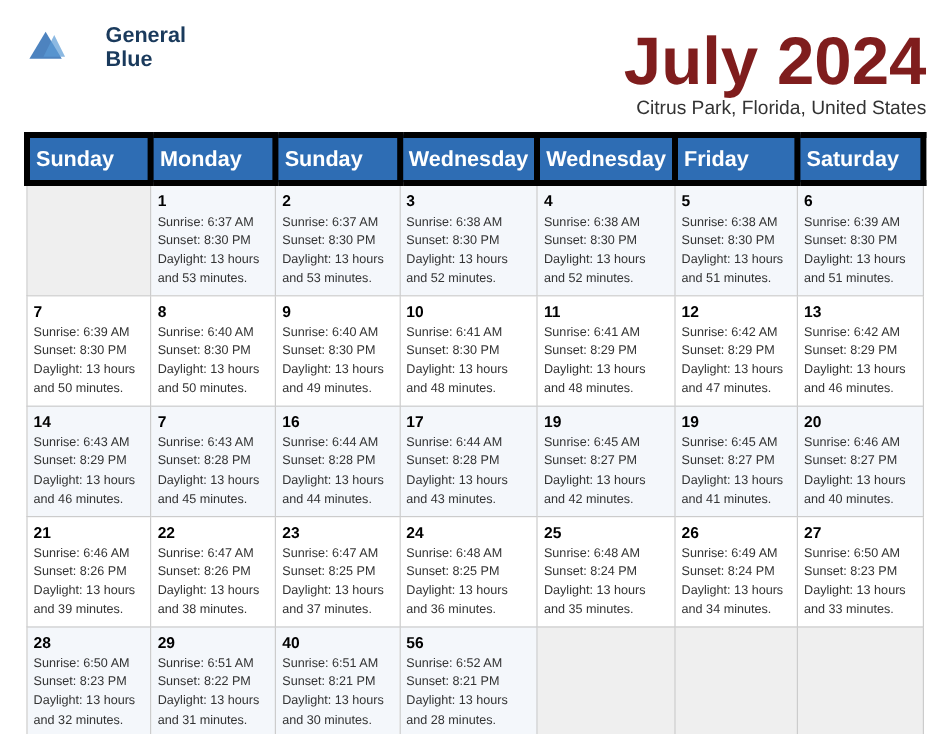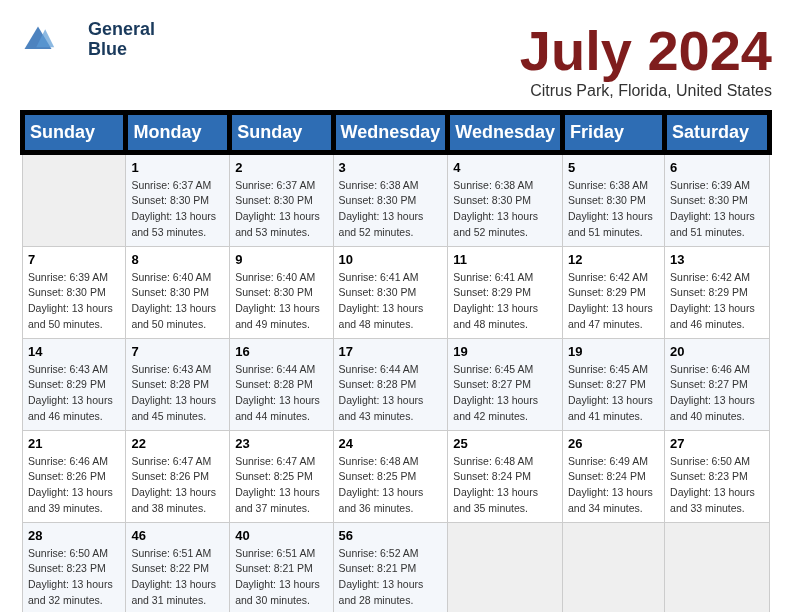--- a/index.html
+++ b/index.html
@@ -243,21 +243,21 @@
           <span class="day-number">27</span>
           <div class="day-info">Sunrise: 6:50 AM<br>Sunset: 8:23 PM<br>Daylight: 13 hours<br>and 33 minutes.</div>
         </td>
       </tr>
       <tr>
         <td>
           <span class="day-number">28</span>
           <div class="day-info">Sunrise: 6:50 AM<br>Sunset: 8:23 PM<br>Daylight: 13 hours<br>and 32 minutes.</div>
         </td>
         <td>
-          <span class="day-number">46</span>
+          <span class="day-number">29</span>
           <div class="day-info">Sunrise: 6:51 AM<br>Sunset: 8:22 PM<br>Daylight: 13 hours<br>and 31 minutes.</div>
         </td>
         <td>
           <span class="day-number">40</span>
           <div class="day-info">Sunrise: 6:51 AM<br>Sunset: 8:21 PM<br>Daylight: 13 hours<br>and 30 minutes.</div>
         </td>
         <td>
           <span class="day-number">56</span>
           <div class="day-info">Sunrise: 6:52 AM<br>Sunset: 8:21 PM<br>Daylight: 13 hours<br>and 28 minutes.</div>
         </td>

